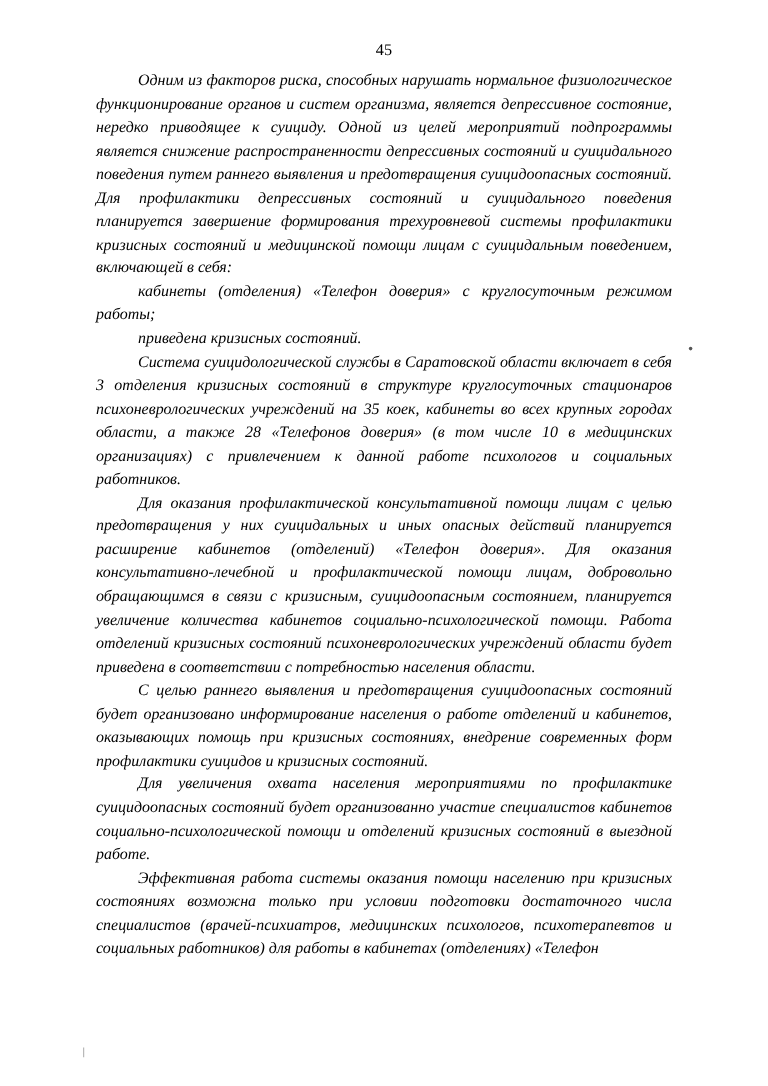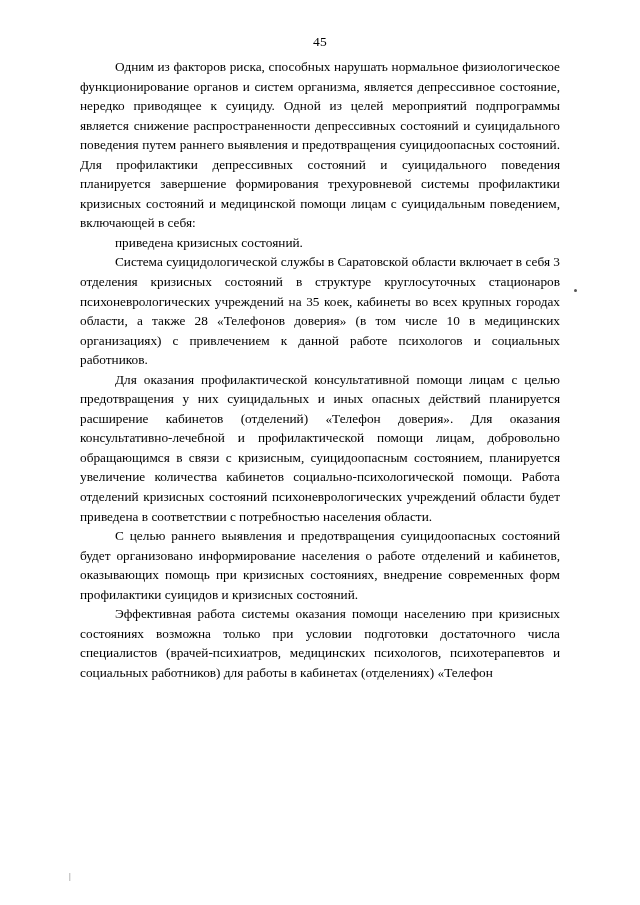--- a/index.html
+++ b/index.html
@@ -41,20 +41,21 @@
     -webkit-hyphens: none;
     hyphens: none;
   }
   p {
     margin: 0;
     text-align: justify;
     text-align-last: left;
   }
   p.indent {
     text-indent: 35px;
+    font-style: italic;
   }
   .mark-right {
     position: absolute;
     right: 63px;
     top: 289px;
     width: 3px;
     height: 3px;
     background: #555;
     border-radius: 50%;
   }
@@ -69,23 +70,25 @@
 </style>
 </head>
 <body>
 
 <div class="page">
 
   <div class="page-number">45</div>
 
   <div class="content">
     <p class="indent">Одним из факторов риска, способных нарушать нормальное физиологическое функционирование органов и систем организма, является депрессивное состояние, нередко приводящее к суициду. Одной из целей мероприятий подпрограммы является снижение распространенности депрессивных состояний и суицидального поведения путем раннего выявления и предотвращения суицидоопасных состояний. Для профилактики депрессивных состояний и суицидального поведения планируется завершение формирования трехуровневой системы профилактики кризисных состояний и медицинской помощи лицам с суицидальным поведением, включающей в себя:</p>
+    <p class="indent">кабинеты (отделения) «Телефон доверия» с круглосуточным режимом работы;</p>
     <p class="indent">приведена кризисных состояний.</p>
     <p class="indent">Система суицидологической службы в Саратовской области включает в себя 3 отделения кризисных состояний в структуре круглосуточных стационаров психоневрологических учреждений на 35 коек, кабинеты во всех крупных городах области, а также 28 «Телефонов доверия» (в том числе 10 в медицинских организациях) с привлечением к данной работе психологов и социальных работников.</p>
     <p class="indent">Для оказания профилактической консультативной помощи лицам с целью предотвращения у них суицидальных и иных опасных действий планируется расширение кабинетов (отделений) «Телефон доверия». Для оказания консультативно-лечебной и профилактической помощи лицам, добровольно обращающимся в связи с кризисным, суицидоопасным состоянием, планируется увеличение количества кабинетов социально-психологической помощи. Работа отделений кризисных состояний психоневрологических учреждений области будет приведена в соответствии с потребностью населения области.</p>
     <p class="indent">С целью раннего выявления и предотвращения суицидоопасных состояний будет организовано информирование населения о работе отделений и кабинетов, оказывающих помощь при кризисных состояниях, внедрение современных форм профилактики суицидов и кризисных состояний.</p>
+    <p class="indent">Для увеличения охвата населения мероприятиями по профилактике суицидоопасных состояний будет организованно участие специалистов кабинетов социально-психологической помощи и отделений кризисных состояний в выездной работе.</p>
     <p class="indent">Эффективная работа системы оказания помощи населению при кризисных состояниях возможна только при условии подготовки достаточного числа специалистов (врачей-психиатров, медицинских психологов, психотерапевтов и социальных работников) для работы в кабинетах (отделениях) «Телефон</p>
   </div>
 
   <div class="mark-right"></div>
   <div class="mark-bottom">|</div>
 
 </div>
 
 </body></html>

